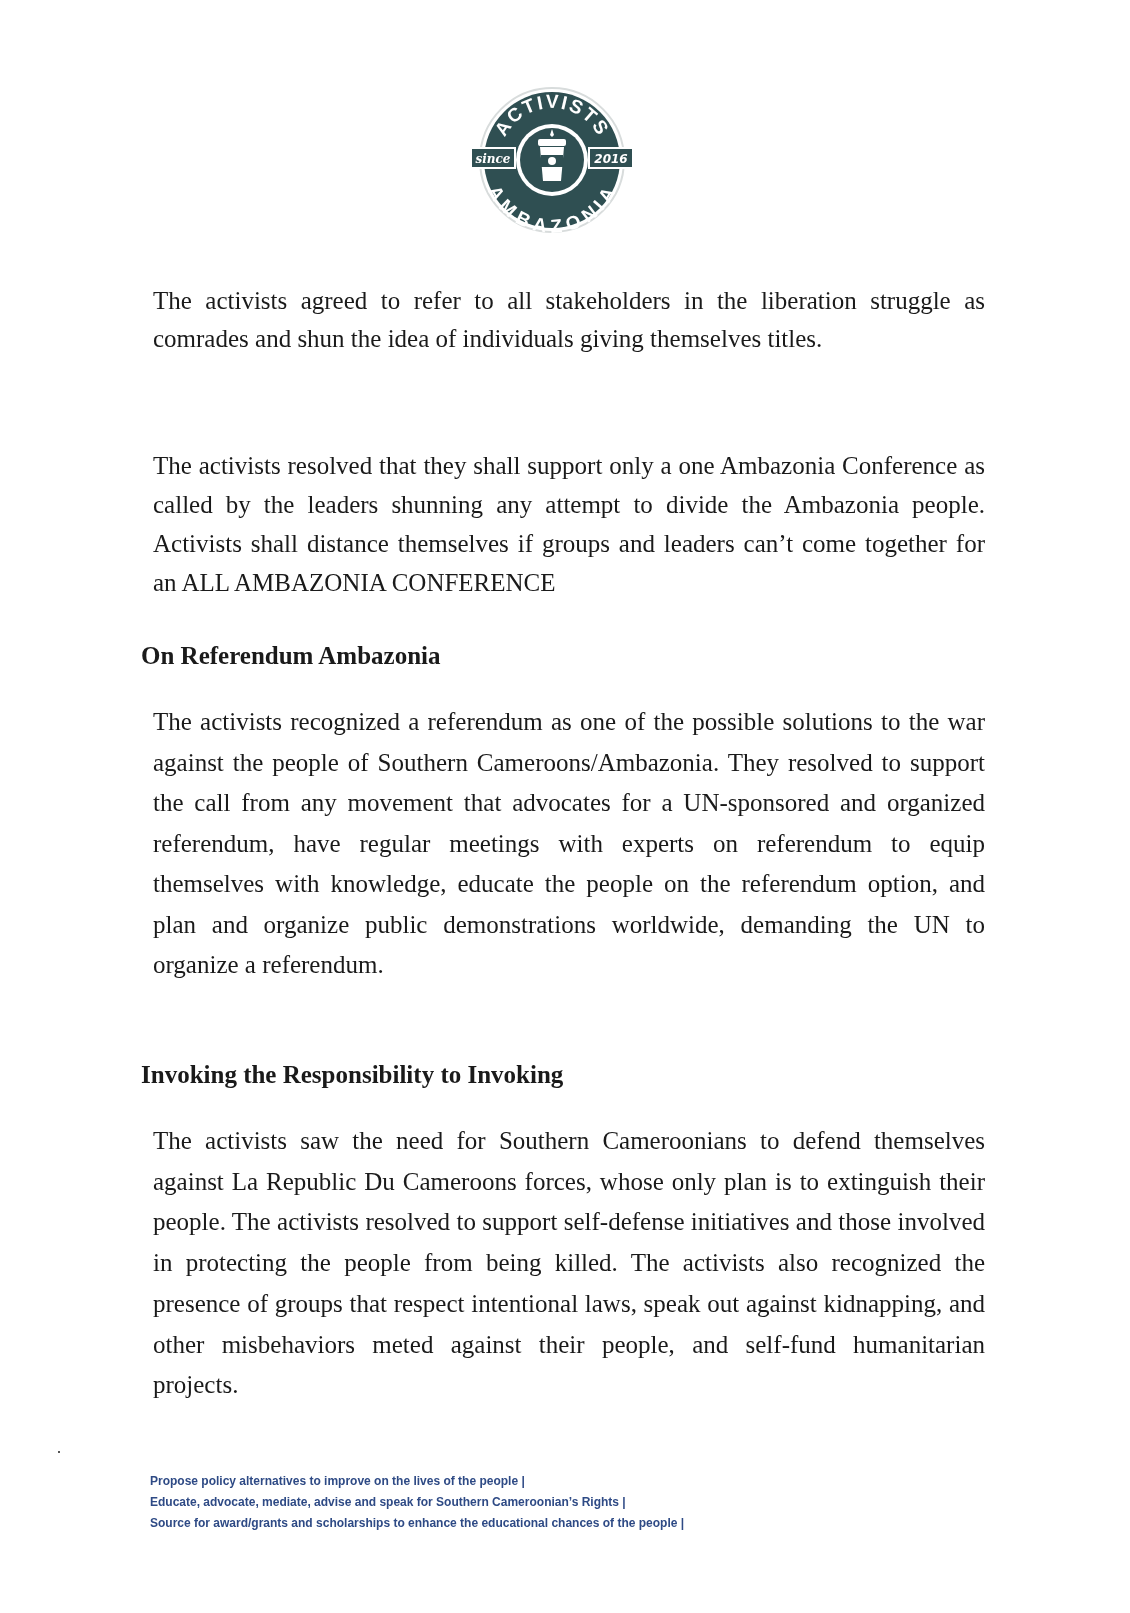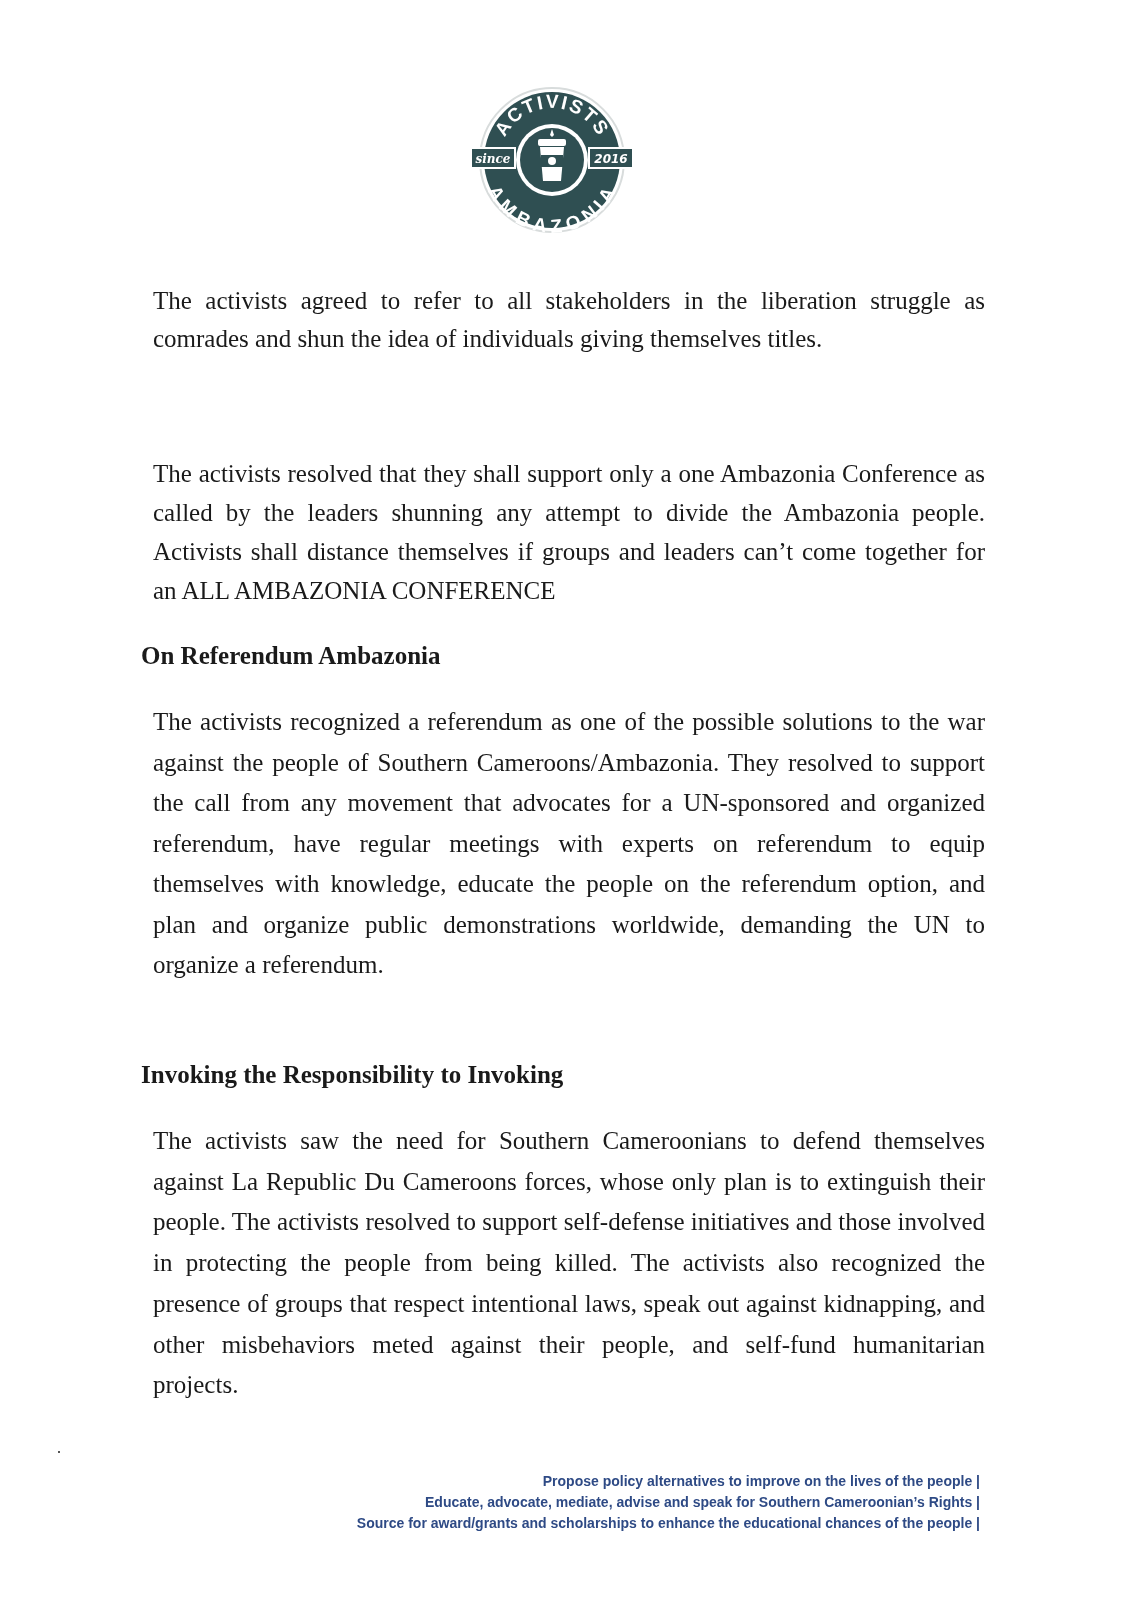--- a/index.html
+++ b/index.html
@@ -2,22 +2,22 @@
 <html><head>
 <meta charset="utf-8">
 <style>
   html, body { margin: 0; padding: 0; background: #ffffff; }
   body { width: 1130px; height: 1613px; position: relative; overflow: hidden; }
   .logo { position: absolute; left: 470px; top: 85px; width: 164px; height: 150px; }
   .content { position: absolute; left: 141px; top: 270px; width: 832px;
     font-family: "DejaVu Serif", "Liberation Serif", serif; color: #1a1a1a; }
   .para { font-size: 23px; line-height: 40px; text-align: justify; margin: 12px; font-family: "Liberation Serif", serif; font-size: 25px; }
   .heading { font-family: "Liberation Serif", serif; font-weight: bold; font-size: 25px; margin: 0; }
-  .footer { position: absolute; left: 150px; top: 1471px; width: 830px; text-align: right;
-    font-family: "Liberation Sans", sans-serif; font-weight: bold; font-size: 14px; line-height: 20.8px; color: #2e4a85; }
+  .footer { position: absolute; left: 150px; top: 1471px; width: 830px; text-align: left;
+    font-family: "Liberation Sans", sans-serif; font-weight: bold; font-size: 12px; line-height: 20.8px; color: #2e4a85; }
   .dot { position: absolute; left: 58px; top: 1451px; width: 2px; height: 2px; background: #555; }
 </style>
 </head>
 <body>
 
 <div class="logo">
   <svg width="164" height="150" viewBox="0 0 164 150">
     <defs>
       <path id="arcTop" d="M 30 75 A 52 52 0 0 1 134 75"></path>
       <path id="arcBot" d="M 26 78 A 56 56 0 0 0 138 78"></path>
@@ -43,21 +43,21 @@
       <path d="M 70 62 L 94 62 L 91 96 L 73 96 Z" fill="#ffffff"></path>
       <rect x="71" y="70" width="22" height="12" fill="#2f4f52"></rect>
       <circle cx="82" cy="76" r="4" fill="#ffffff"></circle>
       <path d="M 82 44 L 84 50 L 82 52 L 80 50 Z" fill="#ffffff"></path>
     </g>
   </svg>
 </div>
 
 <div class="content">
   <p class="para" style="position:absolute; top:0; width:832px; line-height:38px;">The activists agreed to refer to all stakeholders in the liberation struggle as comrades and shun the idea of individuals giving themselves titles.</p>
-  <p class="para" style="position:absolute; top:172px; width:832px; line-height:39px;">The activists resolved that they shall support only a one Ambazonia Conference as called by the leaders shunning any attempt to divide the Ambazonia people. Activists shall distance themselves if groups and leaders can’t come together for an ALL AMBAZONIA CONFERENCE</p>
+  <p class="para" style="position:absolute; top:164px; width:832px; line-height:39px;">The activists resolved that they shall support only a one Ambazonia Conference as called by the leaders shunning any attempt to divide the Ambazonia people. Activists shall distance themselves if groups and leaders can’t come together for an ALL AMBAZONIA CONFERENCE</p>
   <h2 class="heading" style="position:absolute; top:372px;">On Referendum Ambazonia</h2>
   <p class="para" style="position:absolute; top:420px; width:832px; line-height:40.5px;">The activists recognized a referendum as one of the possible solutions to the war against the people of Southern Cameroons/Ambazonia. They resolved to support the call from any movement that advocates for a UN-sponsored and organized referendum, have regular meetings with experts on referendum to equip themselves with knowledge, educate the people on the referendum option, and plan and organize public demonstrations worldwide, demanding the UN to organize a referendum.</p>
   <h2 class="heading" style="position:absolute; top:791px;">Invoking the Responsibility to Invoking</h2>
   <p class="para" style="position:absolute; top:839px; width:832px; line-height:40.7px;">The activists saw the need for Southern Cameroonians to defend themselves against La Republic Du Cameroons forces, whose only plan is to extinguish their people. The activists resolved to support self-defense initiatives and those involved in protecting the people from being killed. The activists also recognized the presence of groups that respect intentional laws, speak out against kidnapping, and other misbehaviors meted against their people, and self-fund humanitarian projects.</p>
 </div>
 
 <div class="dot"></div>
 
 <div class="footer">
   <div>Propose policy alternatives to improve on the lives of the people |</div>

